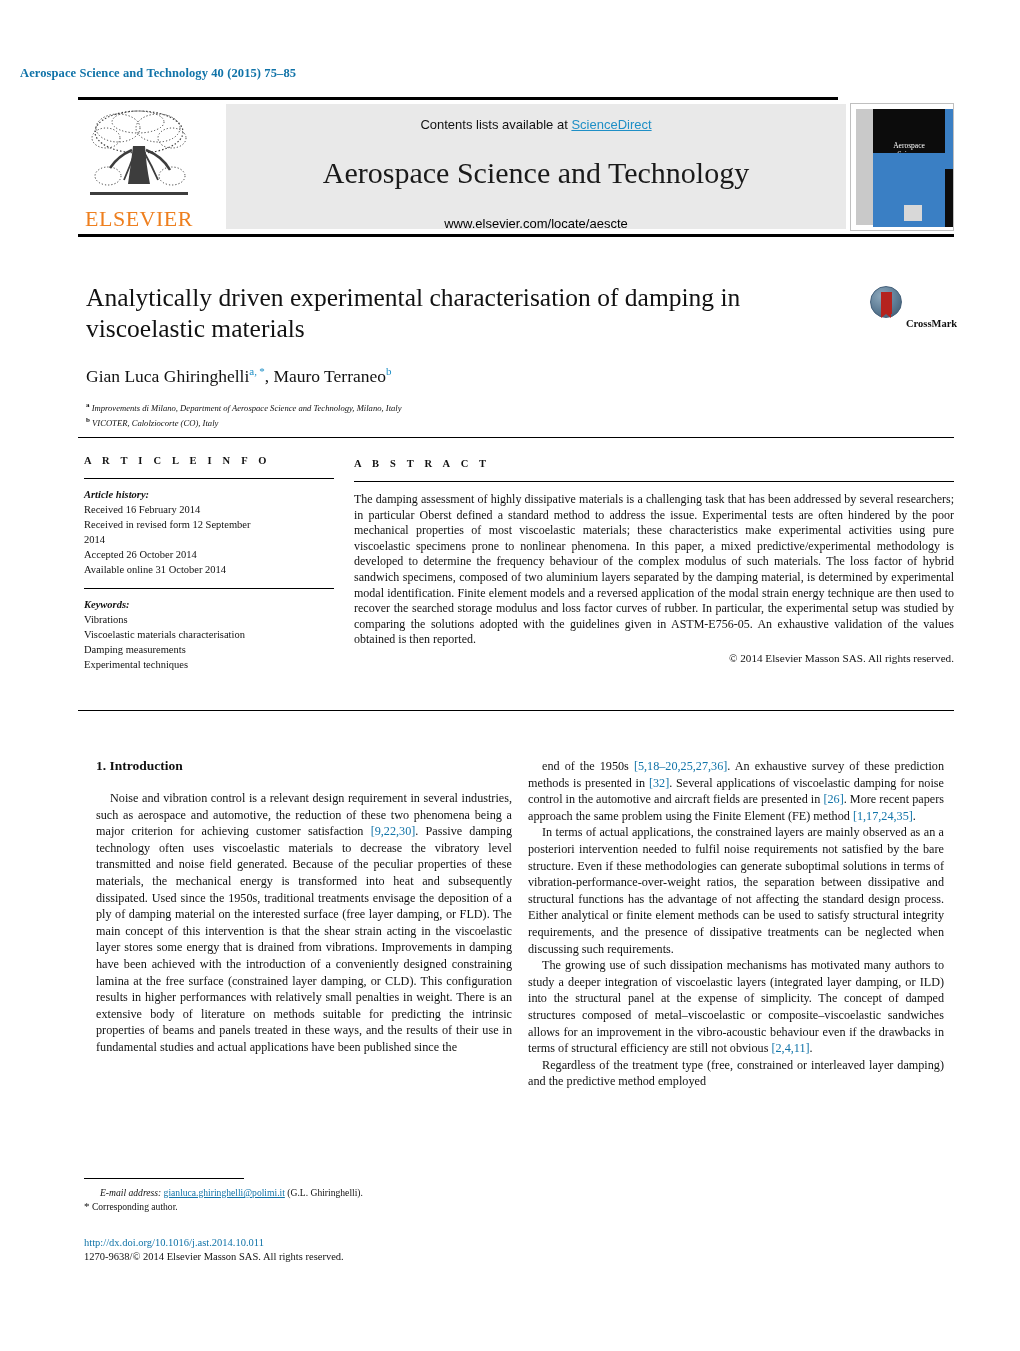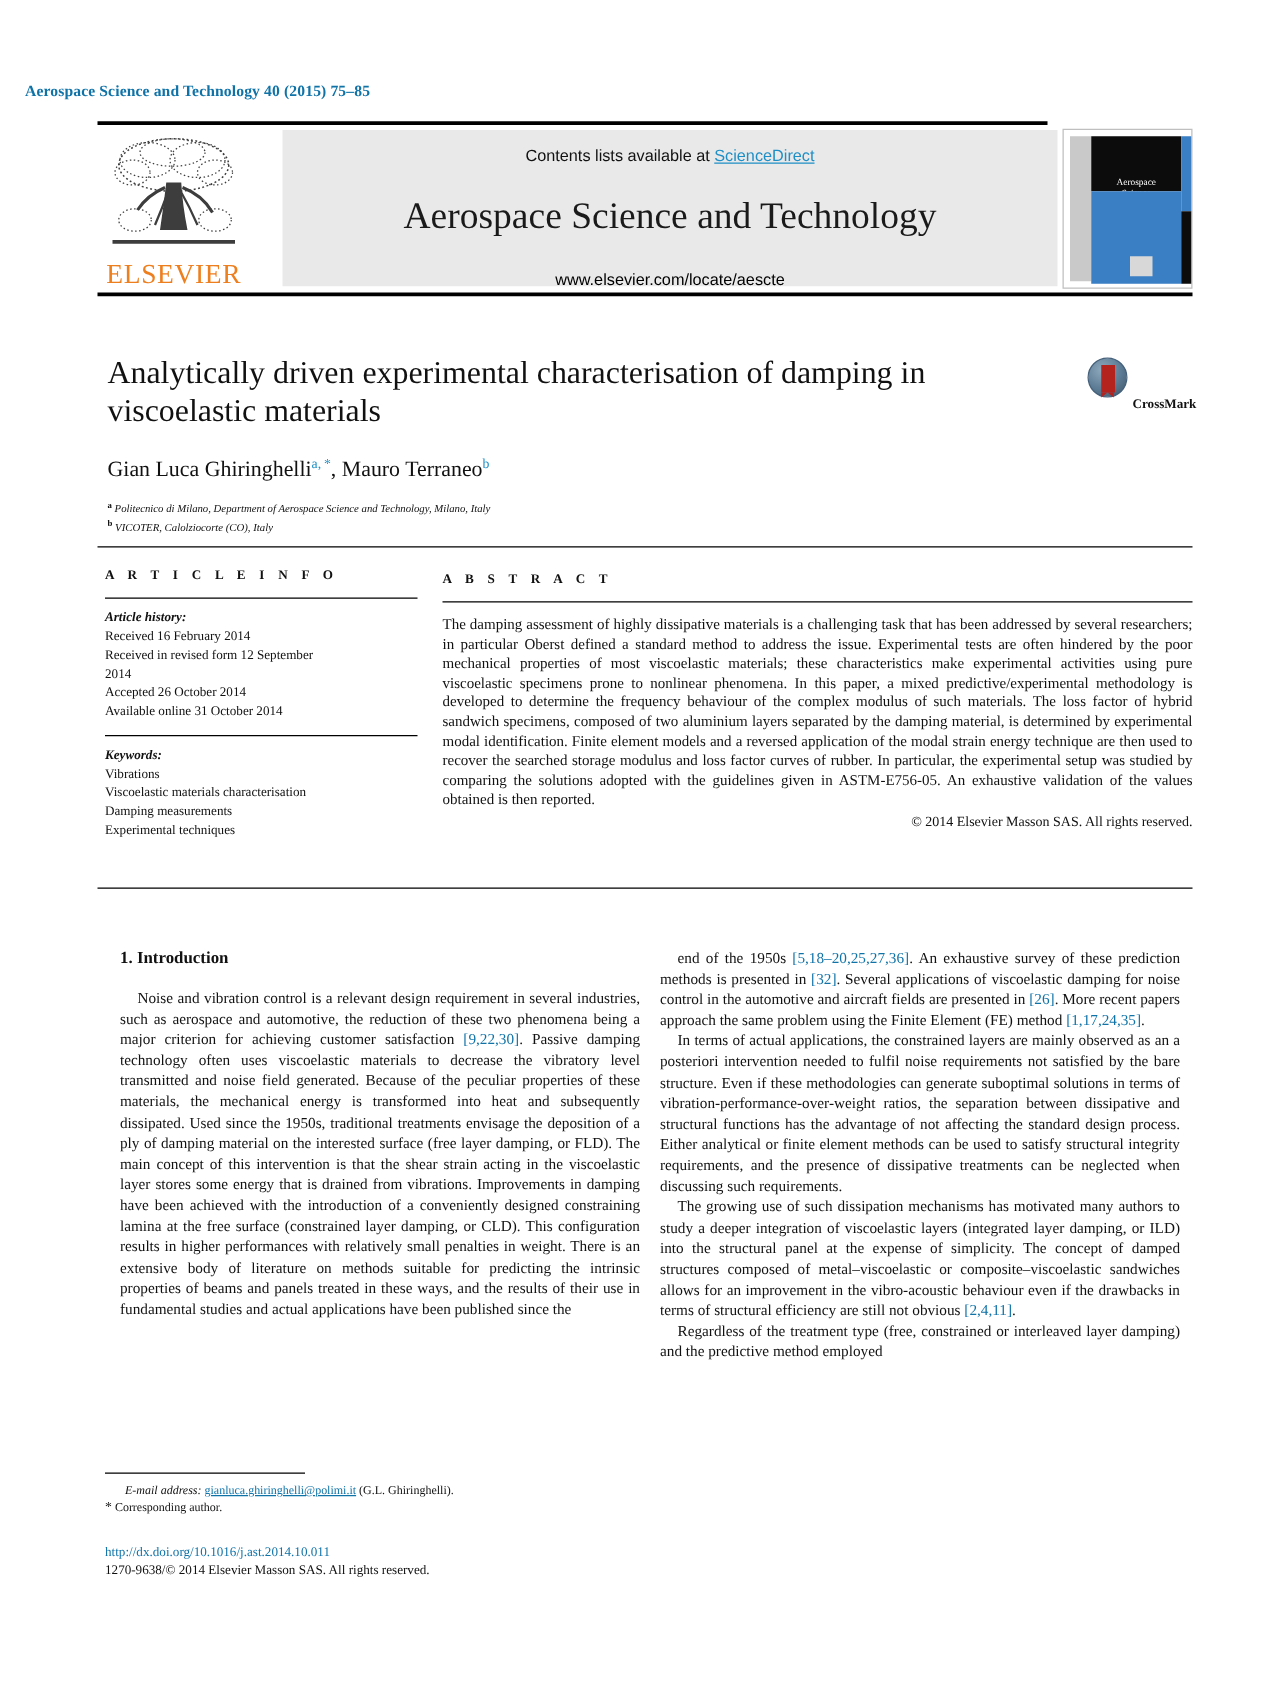--- a/index.html
+++ b/index.html
@@ -325,21 +325,21 @@
 
     <div class="masthead-rule-bottom"></div>
   </div>
 
   <div class="title-block">
     <div class="paper-title">Analytically driven experimental characterisation of damping in viscoelastic materials</div>
     <div class="authors">Gian Luca Ghiringhelli<sup>a, *</sup>, Mauro Terraneo<sup>b</sup></div>
     <div class="affils">
       <div class="affil">
         <sup>a</sup>
-        <span>Politecnico di Milano, Department of Aerospace Science and Technology, Milano, Italy</span>
+        <span>Improvements di Milano, Department of Aerospace Science and Technology, Milano, Italy</span>
       </div>
       <div class="affil">
         <sup>b</sup>
         <span>VICOTER, Calolziocorte (CO), Italy</span>
       </div>
     </div>
   </div>
 
   <div class="crossmark">
     <div class="crossmark-badge">

